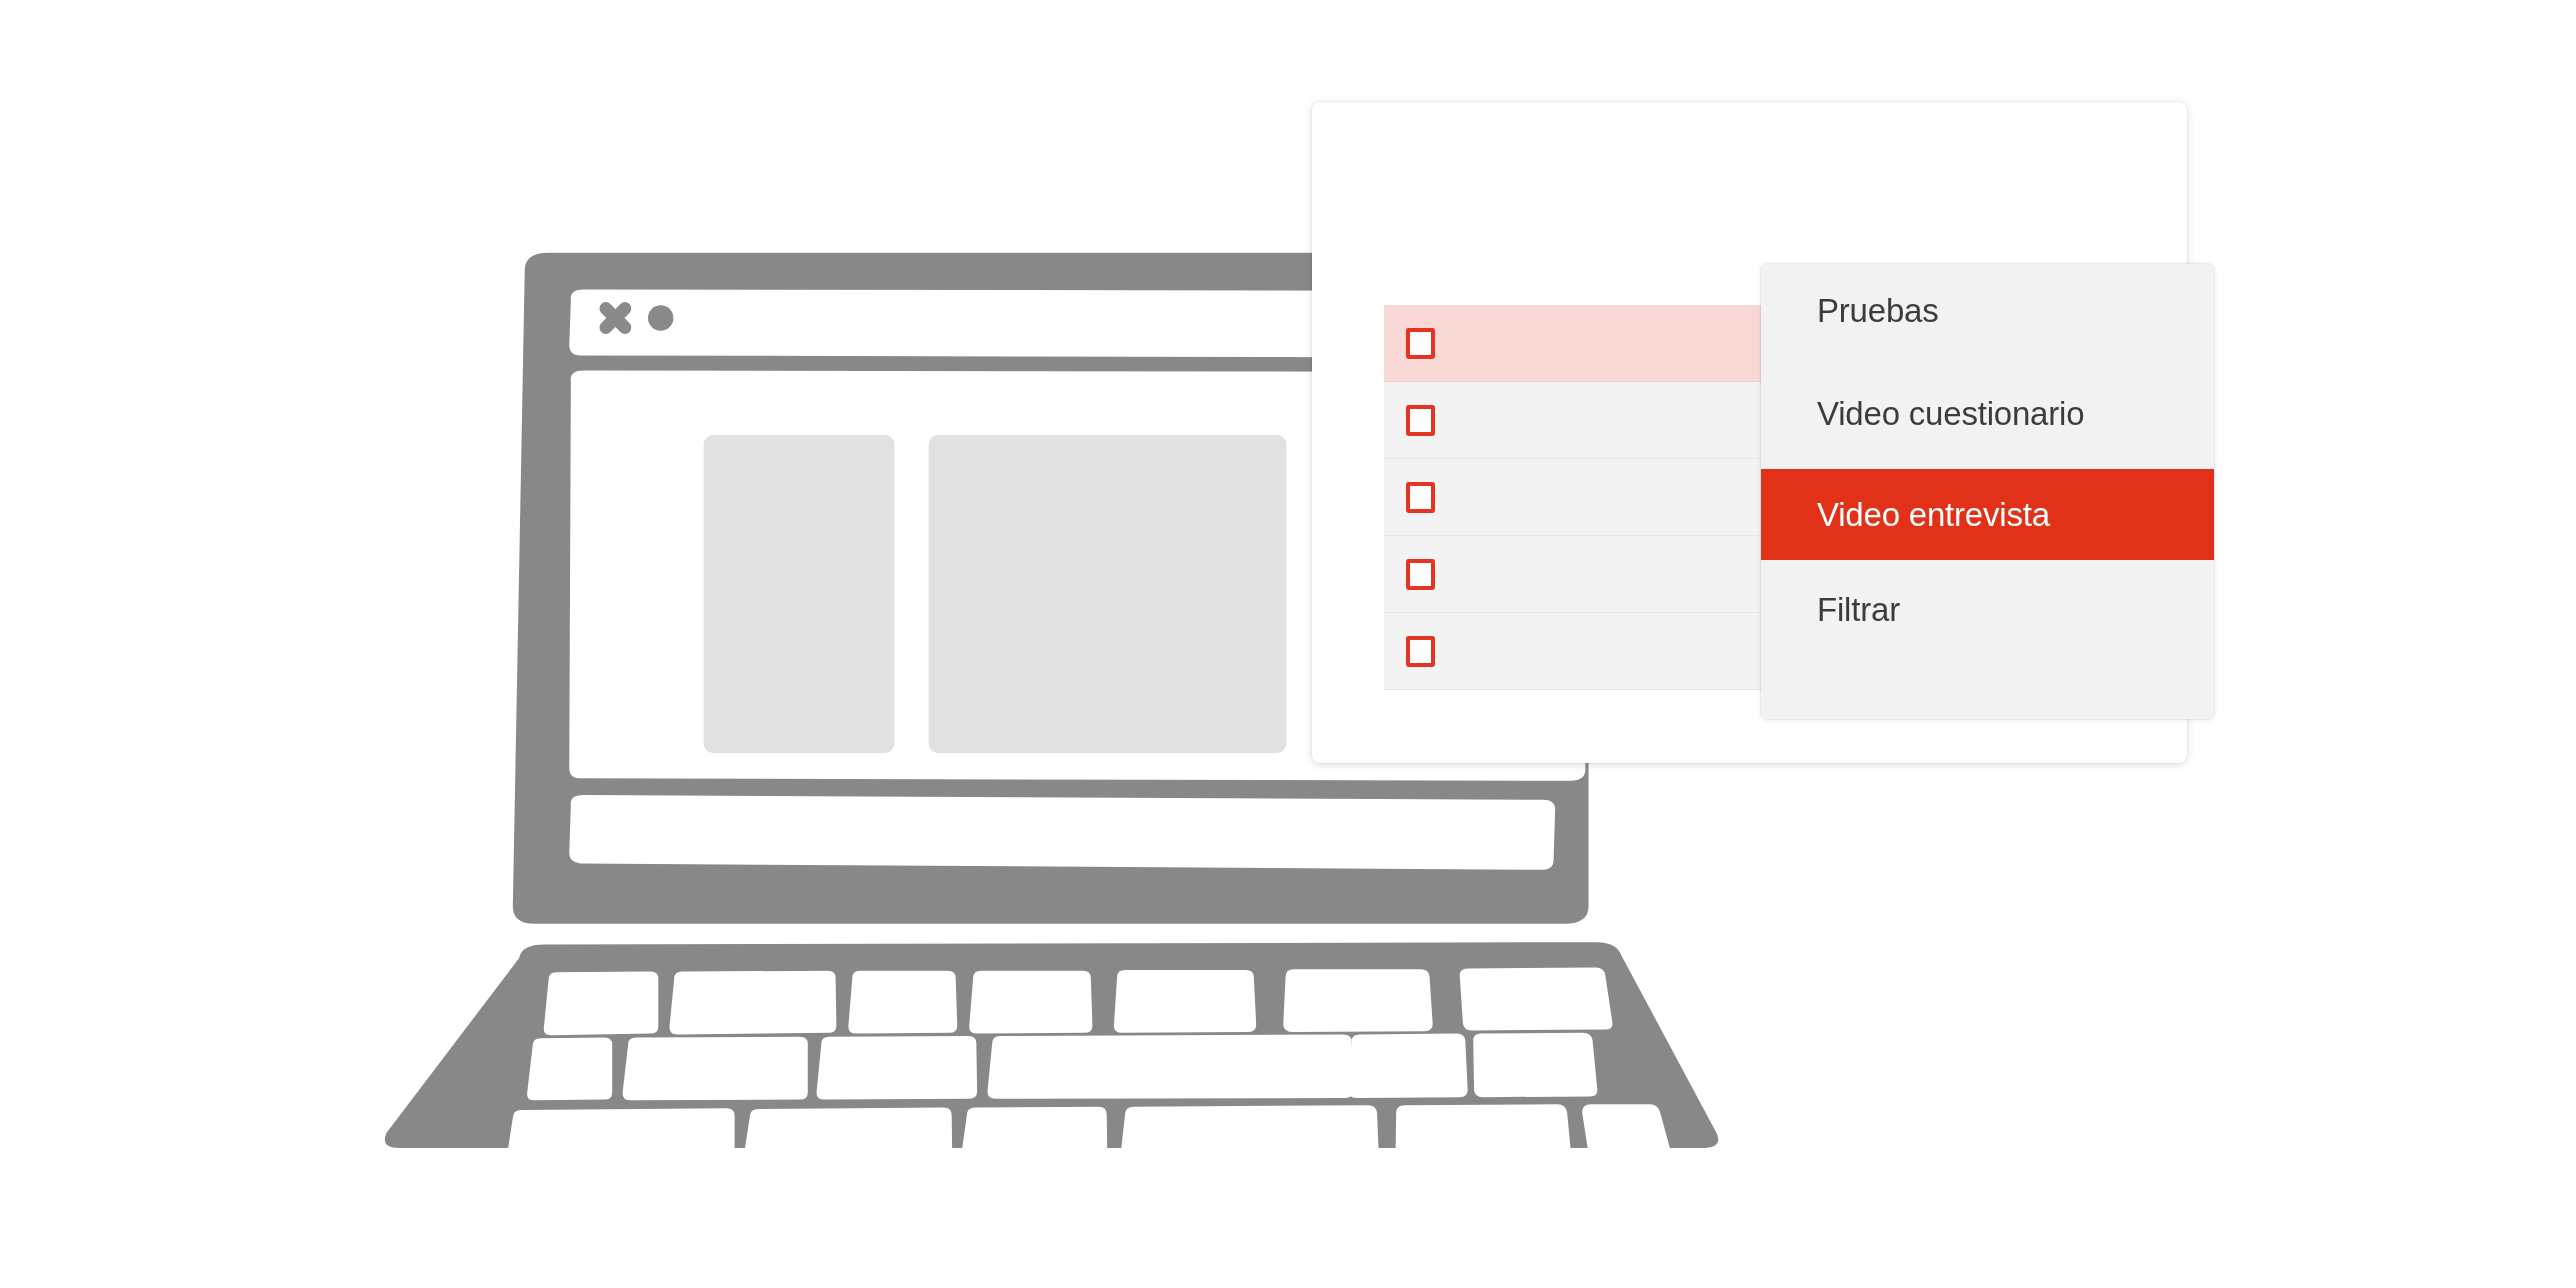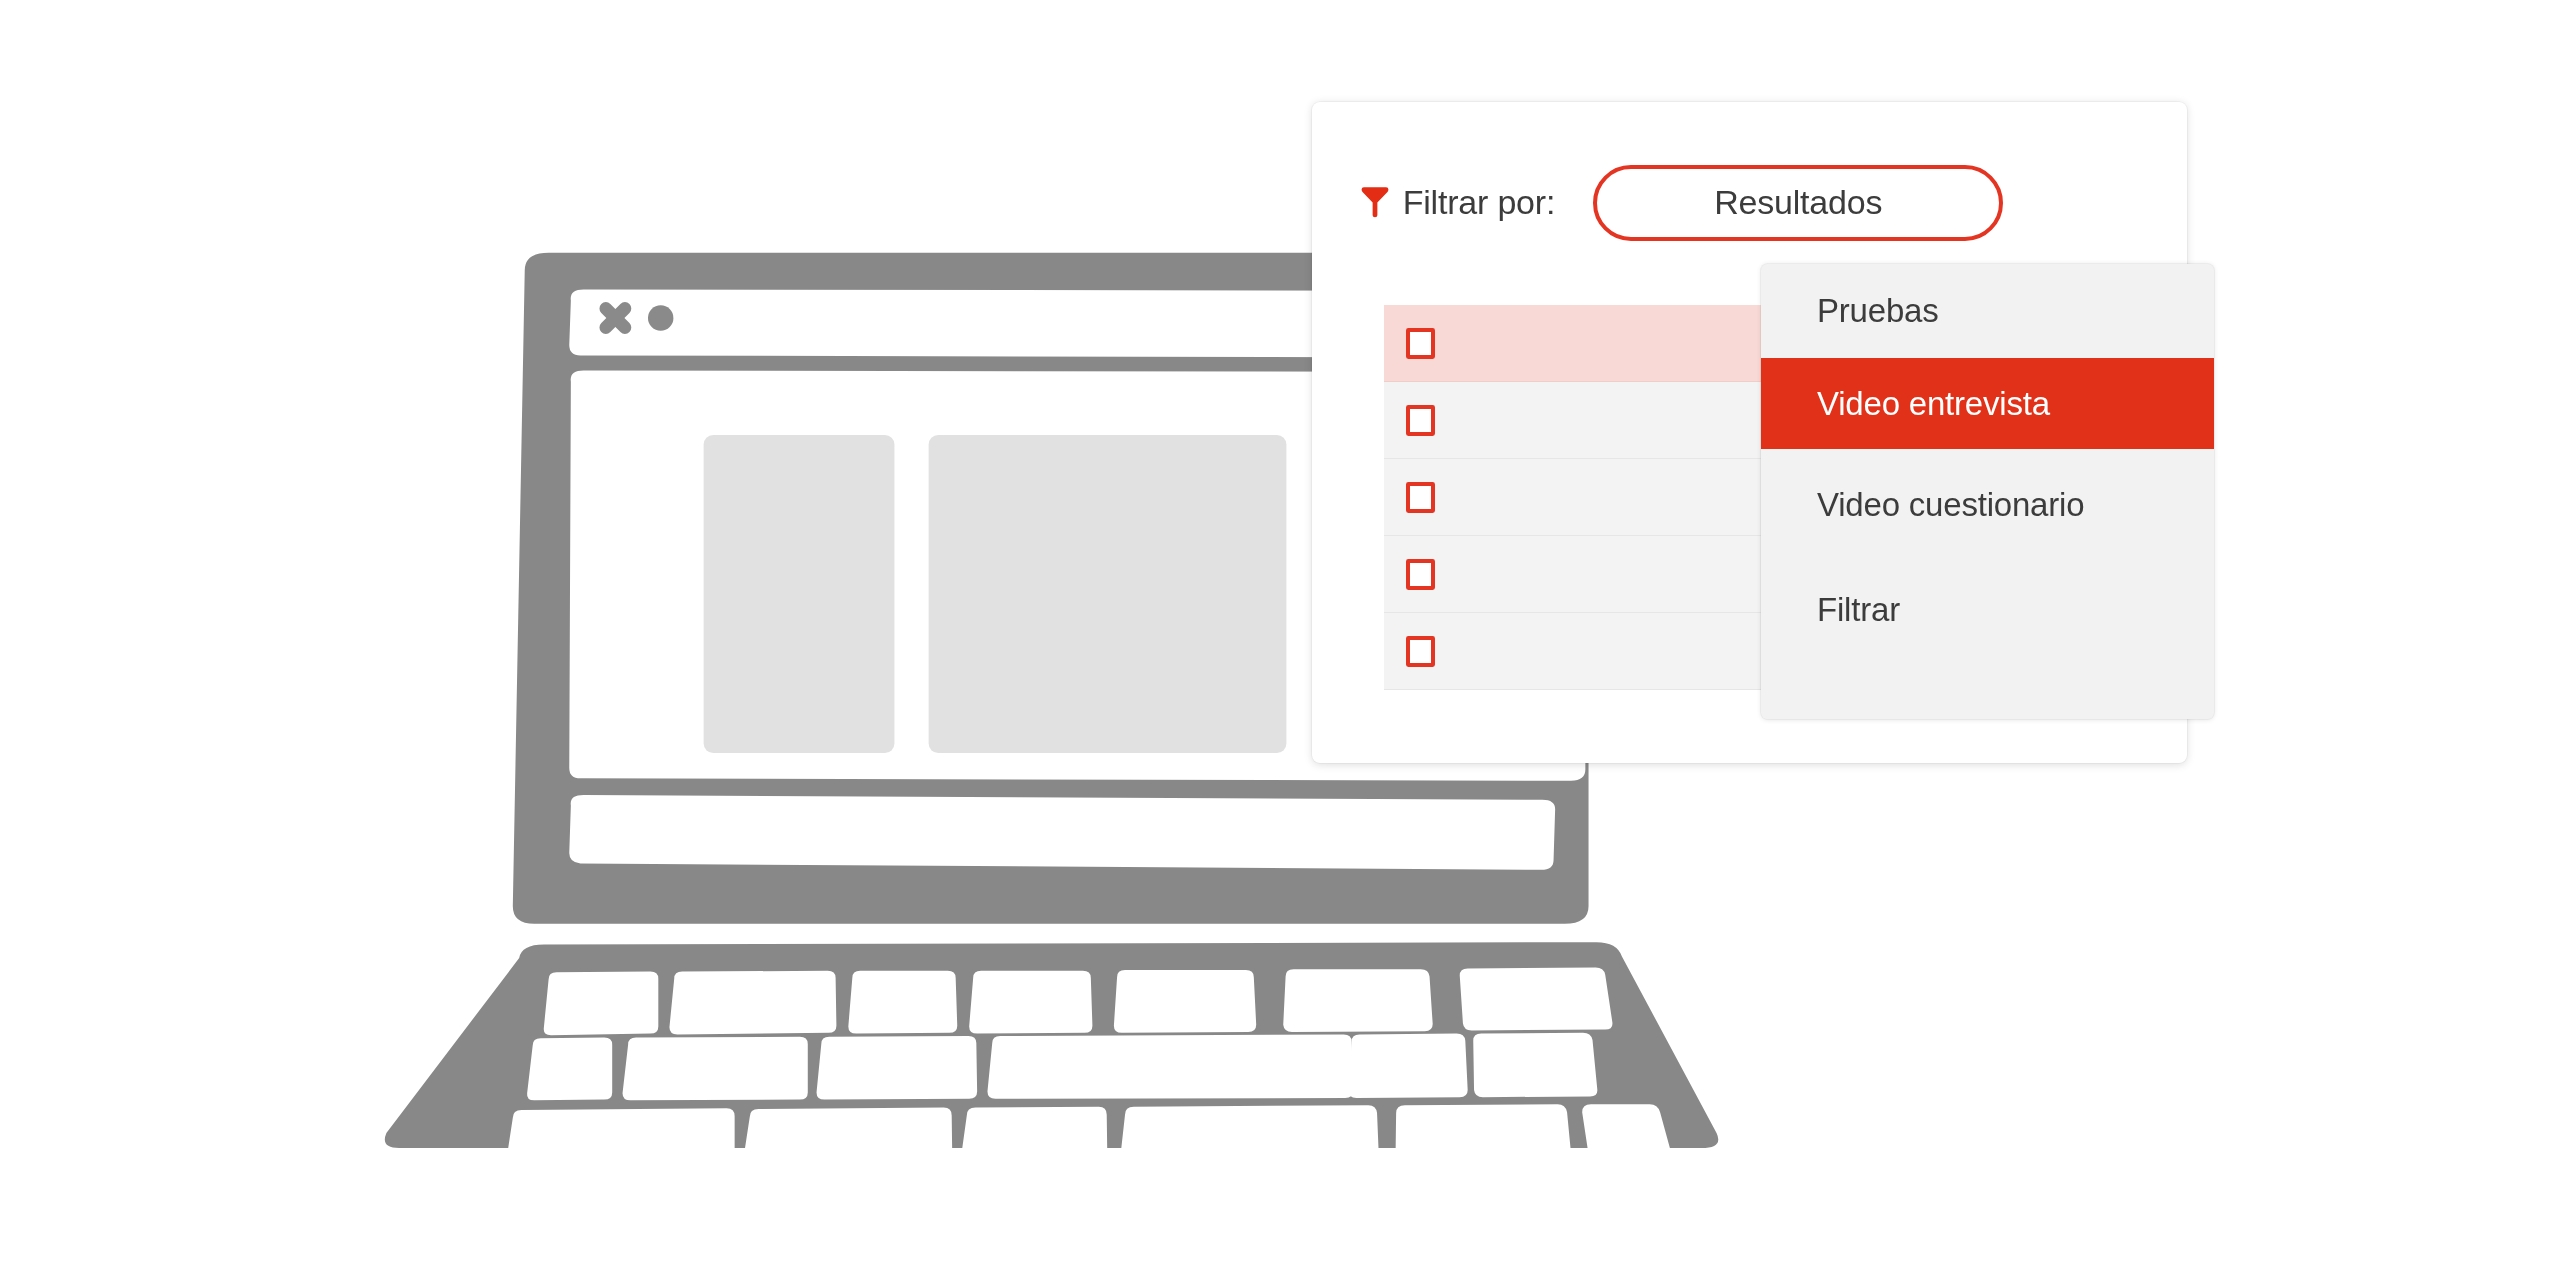--- a/index.html
+++ b/index.html
@@ -197,29 +197,20 @@
         <path d="M1216,1403 q0-10 11,-10 l155,-1 q10,0 10,10 l1,72 q0,10 -10,10 l-166,1 q-11,0 -11,-10 Z"></path>
         <path d="M1415,1402 q0-10 11,-10 l295,-2 q10,0 11,10 l3,73 q0,10 -10,10 l-307,1 q-11,0 -11,-10 Z"></path>
         <path d="M1756,1400 q0-10 11,-10 l192,-1 q10,0 12,10 l7,73 q1,10 -9,10 l-203,1 q-11,0 -11,-10 Z"></path>
         <path d="M1990,1399 q0-10 11,-10 l74,0 q10,0 13,10 l20,73 q3,10 -8,10 l-87,0 q-11,0 -12,-10 Z"></path>
       </g>
     </g>
   </svg>
 
   <div id="filter-card">
 
-    <div id="filter-row">
-      <svg id="funnel-icon" viewBox="0 0 38 40" xmlns="http://www.w3.org/2000/svg">
-        <path d="M2,3 Q2,0 5,0 L33,0 Q36,0 36,3 Q36,5 34.5,6.5 L22,19.5 L22,35.5 Q22,38 19,38 Q16,38 16,35.5 L16,19.5 L3.5,6.5 Q2,5 2,3 Z" fill="#e32d14"></path>
-      </svg>
-      <span id="filter-label">Filtrar por:</span>
-      <div id="filter-pill">
-        <span id="filter-pill-label">Resultados</span>
-      </div>
-    </div>
 
     <div id="results-table">
       <div class="result-row highlight">
         <div class="row-checkbox"></div>
       </div>
       <div class="result-row">
         <div class="row-checkbox"></div>
       </div>
       <div class="result-row">
         <div class="row-checkbox"></div>
@@ -228,19 +219,19 @@
         <div class="row-checkbox"></div>
       </div>
       <div class="result-row">
         <div class="row-checkbox"></div>
       </div>
     </div>
   </div>
 
   <div id="dropdown-menu">
     <div class="menu-item mi-0">Pruebas</div>
+    <div class="menu-item mi-2">Video cuestionario</div>
     <div class="menu-item mi-1 selected">Video entrevista</div>
-    <div class="menu-item mi-2">Video cuestionario</div>
     <div class="menu-item mi-3">Filtrar</div>
   </div>
 
 </div>
 
 
 </body></html>

